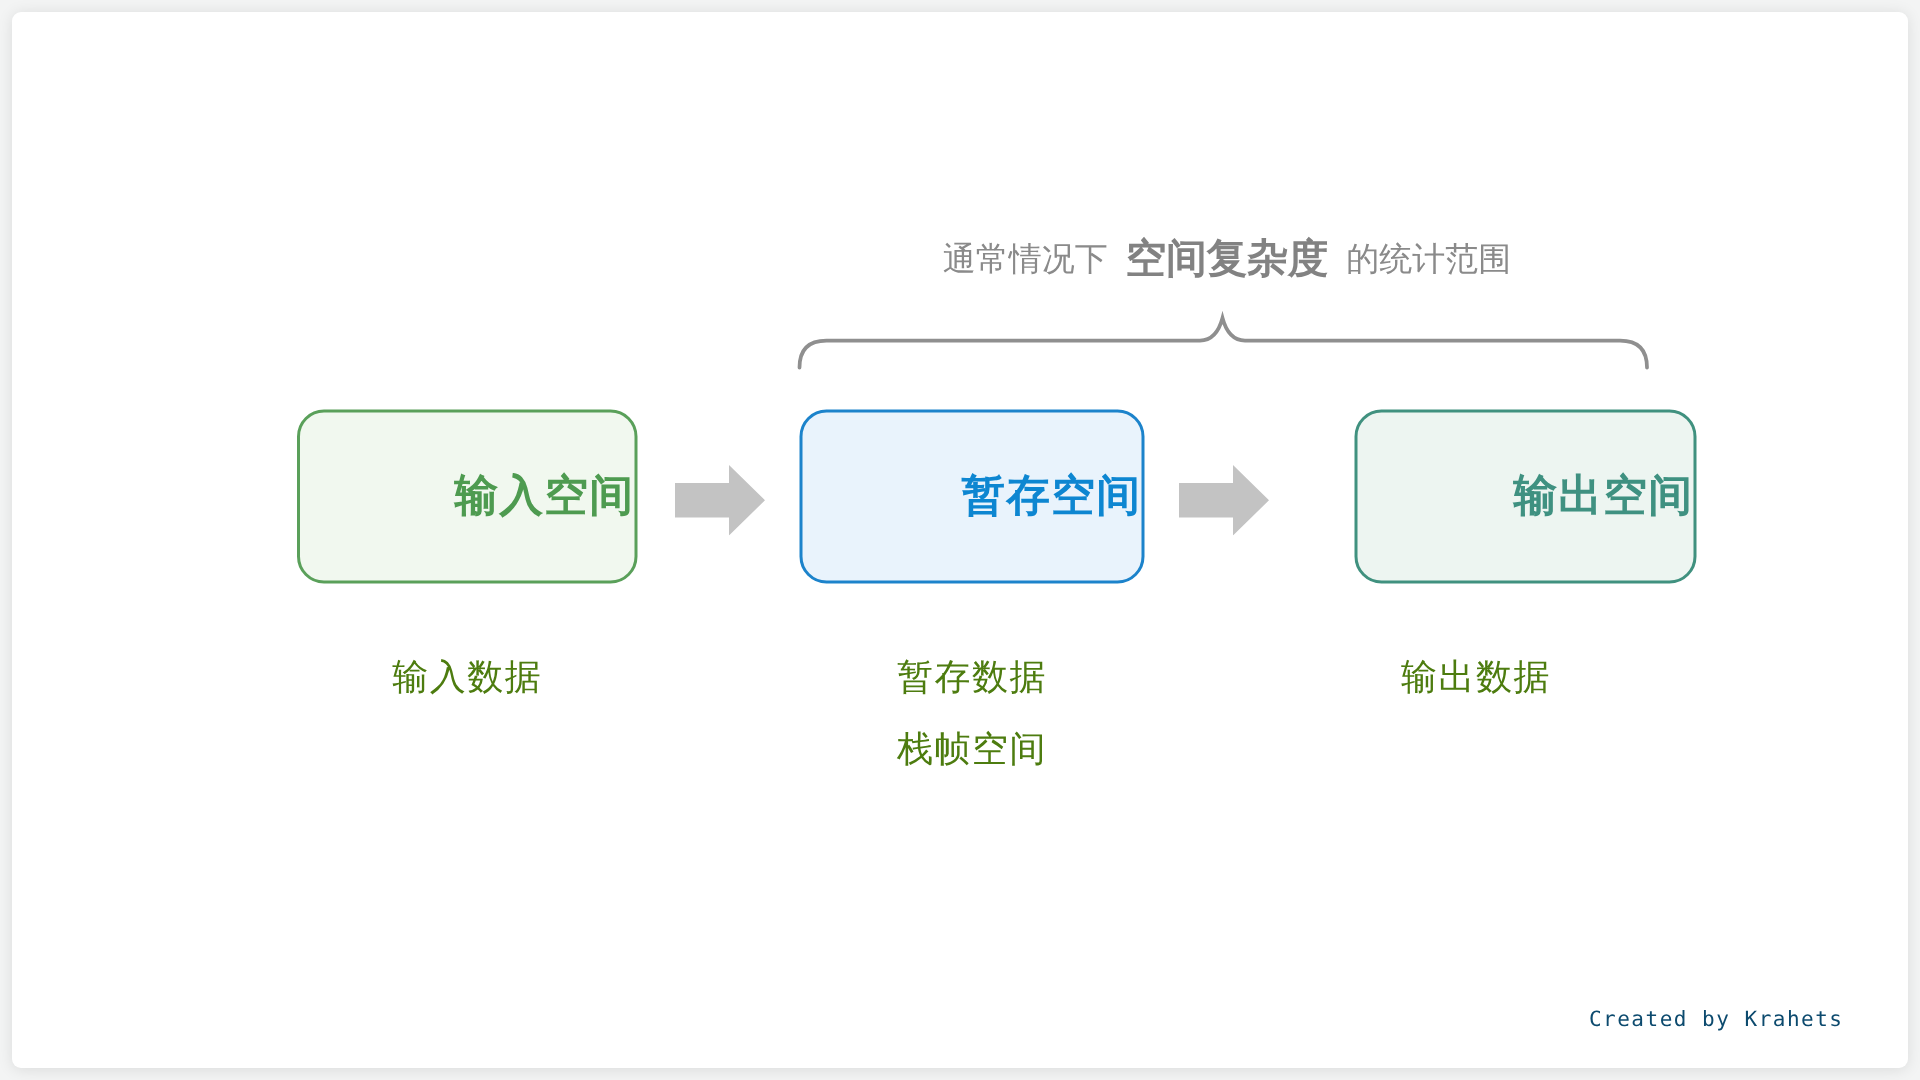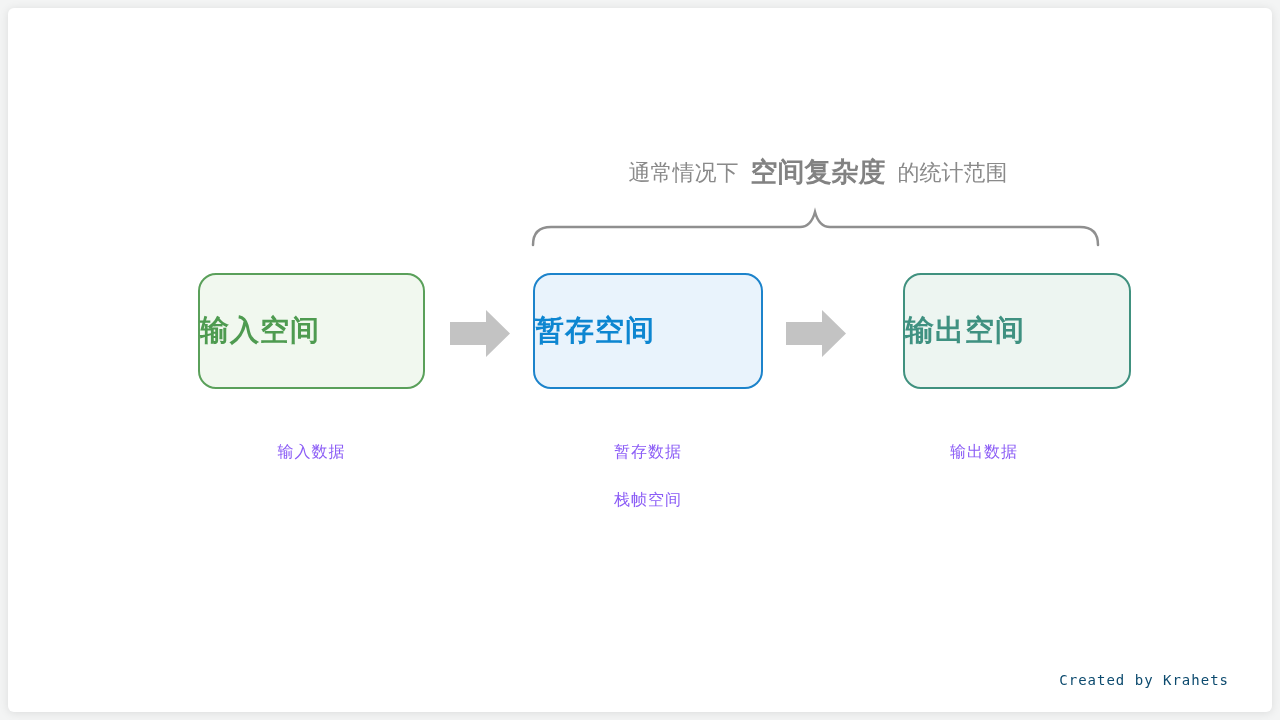--- a/index.html
+++ b/index.html
@@ -53,42 +53,42 @@
   }
   .box {
     position: absolute;
     top: 265px;
     height: 116px;
     box-sizing: border-box;
     border-radius: 18px;
     border: 2.5px solid;
     display: flex;
     align-items: center;
-    justify-content: flex-start;
+    justify-content: flex-end;
     font-size: 29px;
     font-weight: 700;
     letter-spacing: 1px;
   }
   .box-input  { left: 190px; width: 227px; border-color: #5aa05a; background: #f1f8ef; color: #4e9b50; }
   .box-temp   { left: 525px; width: 230px; border-color: #1c83cb; background: #e9f3fc; color: #0d86d1; }
   .box-output { left: 862px; width: 228px; border-color: #40917f; background: #edf5f1; color: #3f9181; margin-left: 33px; }
   .arrow-svg {
     position: absolute;
     top: 302px;
     width: 60px;
     height: 47px;
   }
   .arrow-1 { left: 442px; }
   .arrow-2 { left: 778px; }
   .sublabel {
     position: absolute;
     top: 420px;
     text-align: center;
-    color: #8b5cf6;
-    font-size: 16px;
+    color: #4d7c0f;
+    font-size: 24px;
     line-height: 48px;
     letter-spacing: 1px;
   }
   .sub-input  { left: 190px; width: 227px; }
   .sub-temp   { left: 525px; width: 230px; }
   .sub-output { left: 862px; width: 228px; }
   .credit {
     position: absolute;
     right: 43px;
     bottom: 24px;

